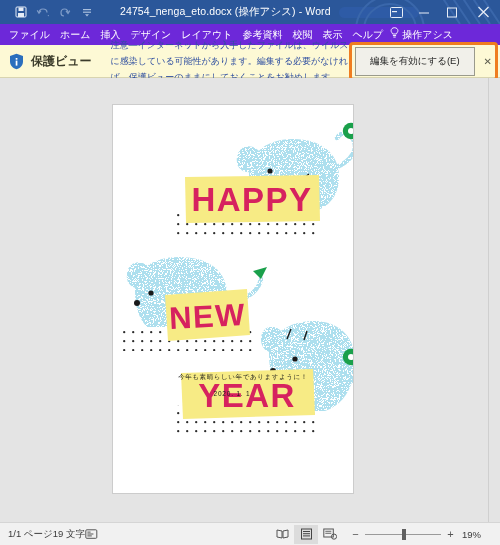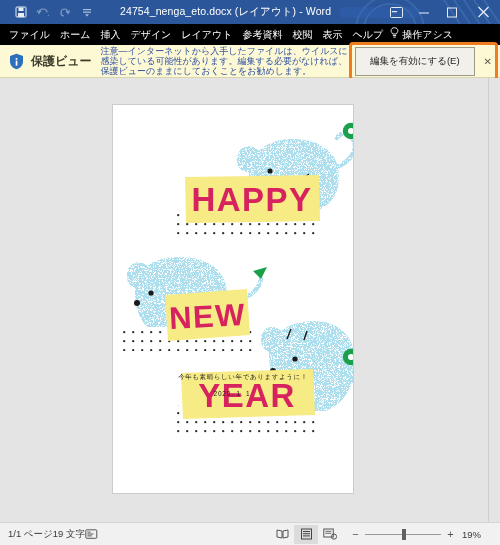--- a/index.html
+++ b/index.html
@@ -47,21 +47,21 @@
   .tb-sys {
     width: 28px; height: 24px; display: flex; align-items: center;
     justify-content: center; color: #e8eef7; font-size: 11px;
   }
   .tb-sys.close { width: 34px; font-size: 13px; }
   .tb-sys svg { display: block; }
 
   
   .menubar {
     position: absolute; left: 0; top: 24px; width: 500px; height: 21px;
-    background: #000000;
+    background: #6d28d9;
     display: flex; align-items: center;
     overflow: hidden;
   }
   .menu-item {
     font-size: 10px; color: #ffffff; white-space: nowrap;
     padding: 0 5px; line-height: 21px; height: 21px;
   }
   .menu-item:first-child { margin-left: 4px; }
   .menu-assist {
     font-size: 10px; color: #ffffff; white-space: nowrap;
@@ -79,22 +79,22 @@
   }
   .pv-shield {
     margin-left: 9px; width: 15px; height: 17px;
     flex: 0 0 auto;
   }
   .pv-label {
     margin-left: 7px; font-size: 12px; color: #3b3b2a;
     white-space: nowrap; flex: 0 0 auto; font-weight: bold;
   }
   .pv-msg {
-    margin-left: 9px; font-size: 9px; color: #2f4fa0;
-    line-height: 10px; flex: 1 1 auto; max-width: 298px;
+    margin-left: 19px; font-size: 9px; color: #2f4fa0;
+    line-height: 16px; flex: 1 1 auto; max-width: 298px;
     word-break: break-all;
   }
   .pv-btnwrap {
     position: relative; margin-right: 8px; flex: 0 0 auto;
     display: flex; align-items: center;
   }
   .pv-highlight {
     position: absolute; left: -6px; top: -5px; right: -6px; bottom: -5px;
     border: 3px solid #ef7d20; border-radius: 4px;
     pointer-events: none;
@@ -200,21 +200,21 @@
       </div>
       <div class="qat-btn dim">
         <svg width="10" height="10" viewBox="0 0 10 10">
           <rect x="1" y="2" width="8" height="1.2" fill="#a9bedd"></rect>
           <rect x="1" y="4.6" width="8" height="1.2" fill="#a9bedd"></rect>
           <path d="M3 7.2 L5 9.4 L7 7.2 Z" fill="#a9bedd"></path>
         </svg>
       </div>
     </div>
 
-    <div class="tb-title">24754_nenga_eto.docx (レイアウト)  -  Word</div>
+    <div class="tb-title">24754_nenga_eto.docx (操作アシス)  -  Word</div>
     <div class="tb-redact"></div>
 
     <div class="tb-right">
       <div class="tb-sys">
         <svg width="13" height="11" viewBox="0 0 13 11">
           <rect x="0.5" y="0.5" width="12" height="10" rx="1" fill="none" stroke="#e8eef7" stroke-width="1"></rect>
           <rect x="2" y="4" width="5" height="1.2" fill="#e8eef7"></rect>
         </svg>
       </div>
       <div class="tb-sys">

